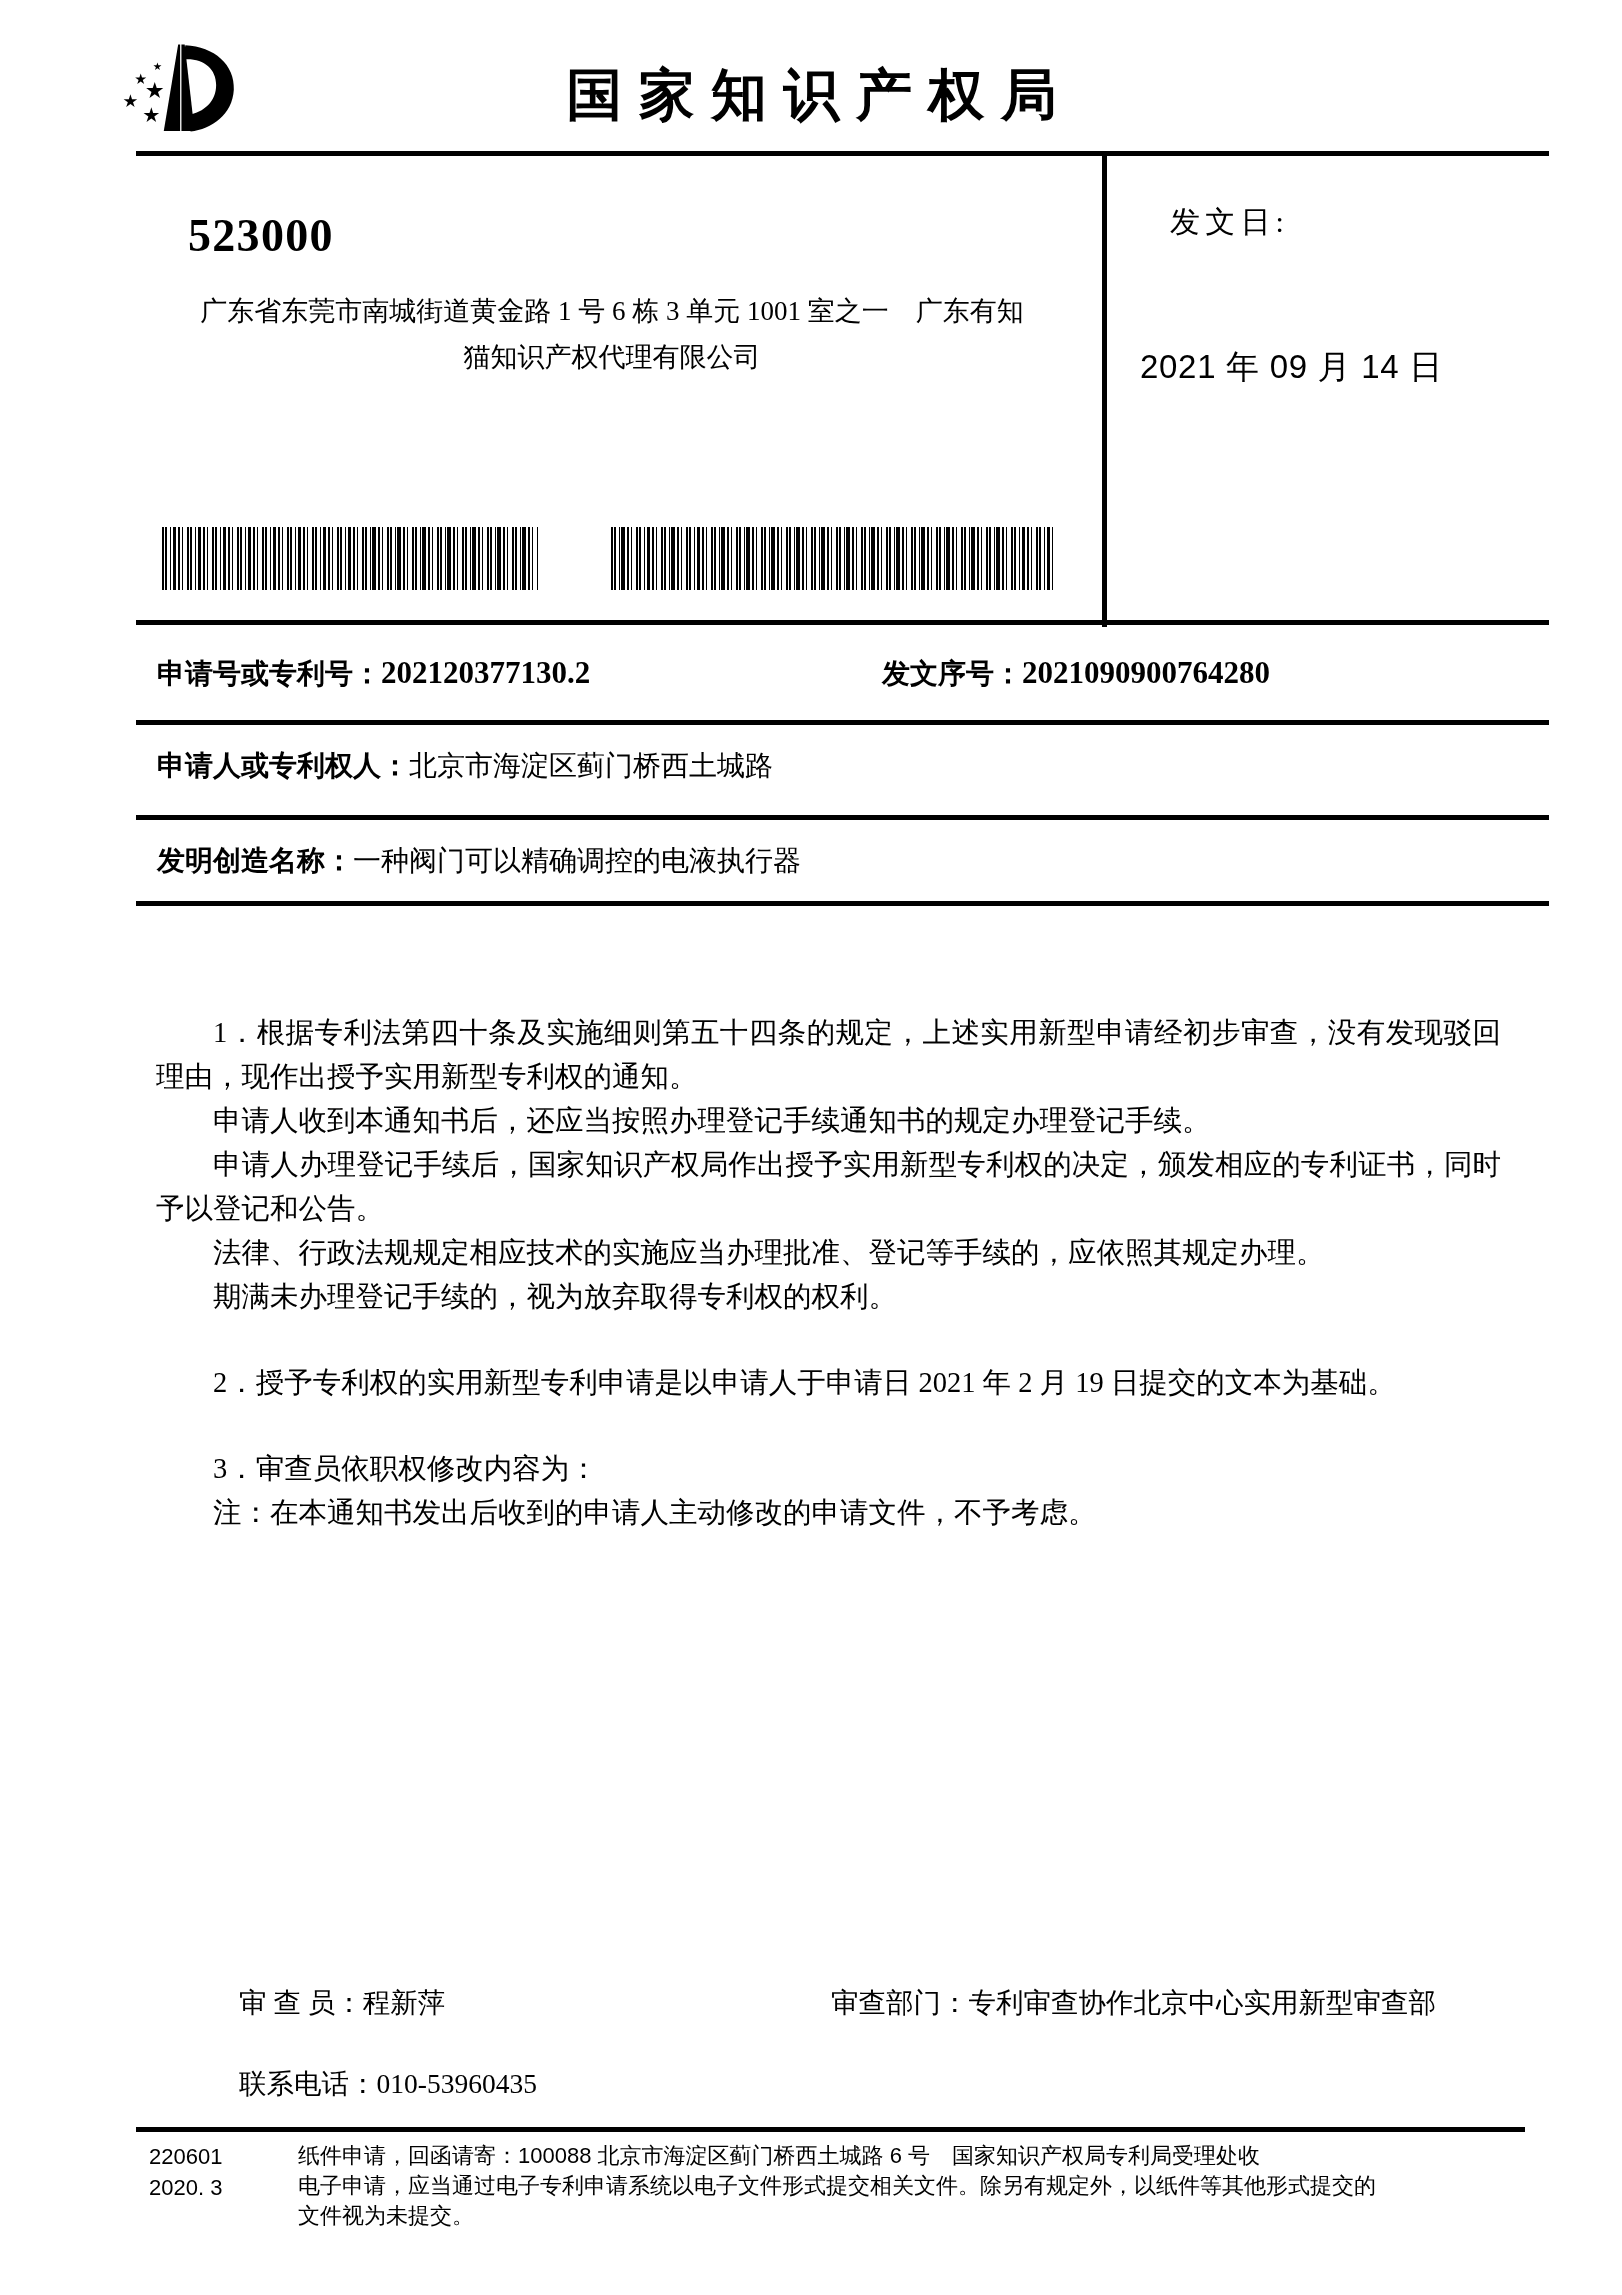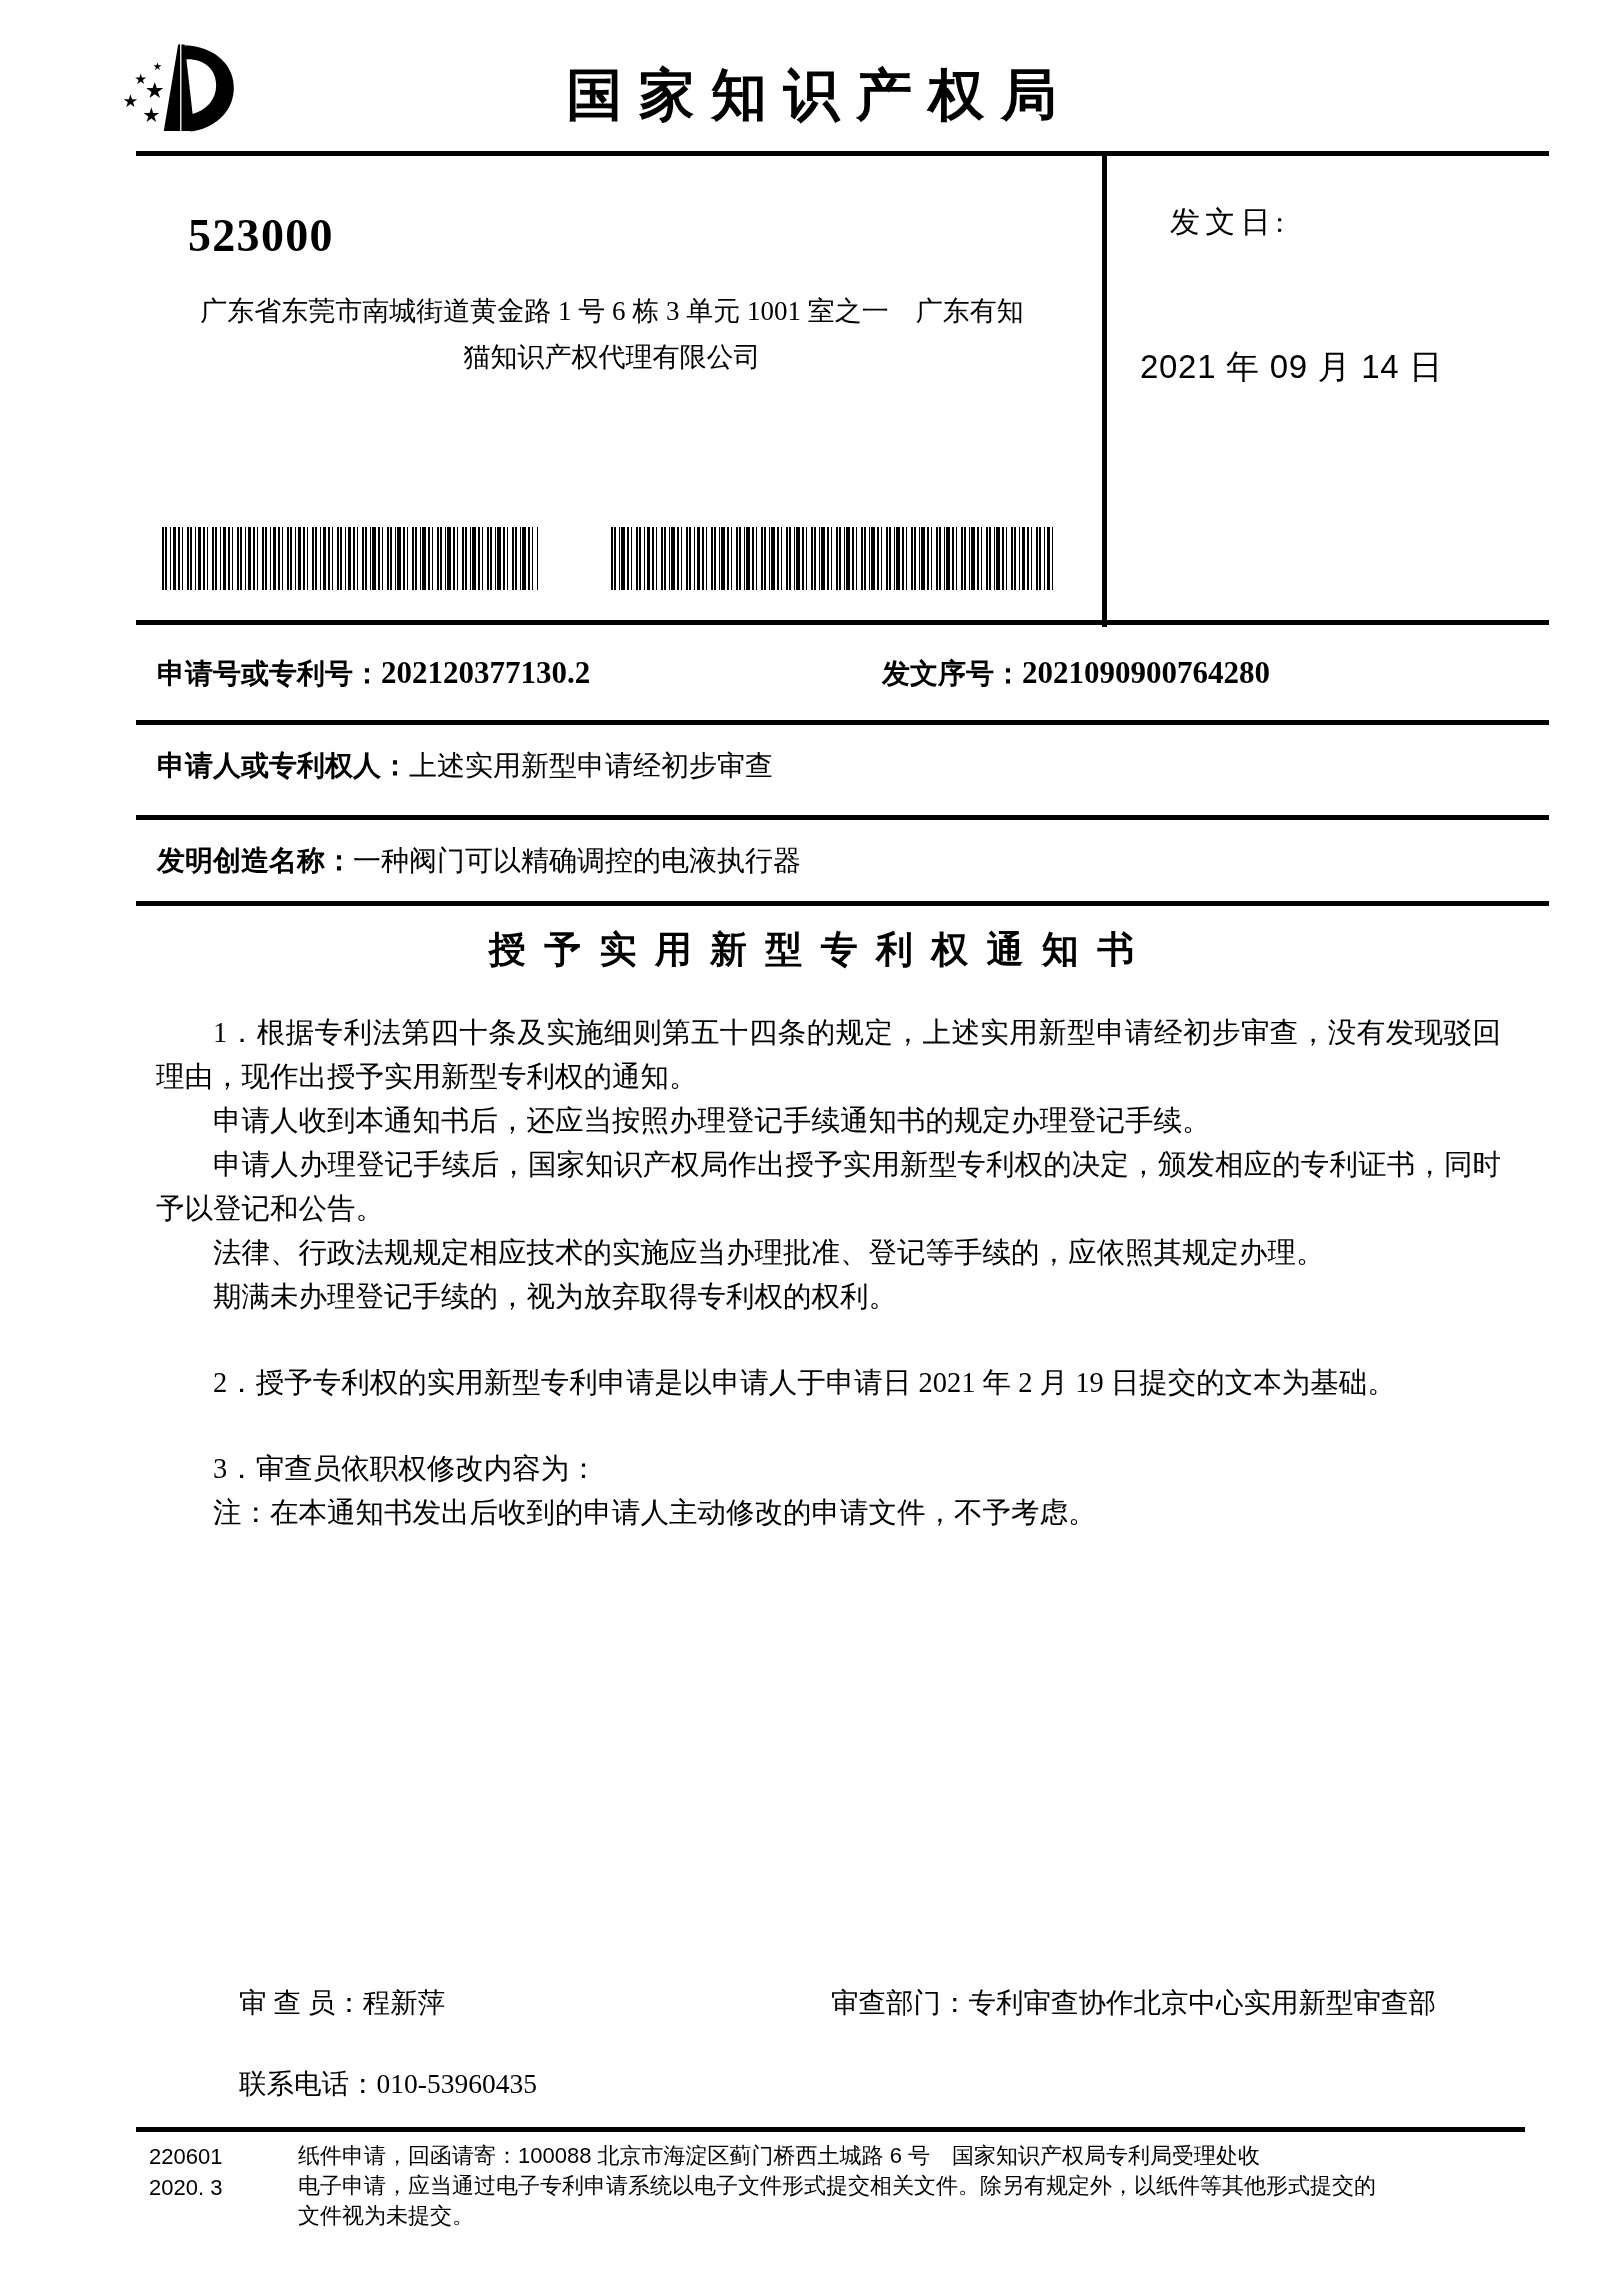--- a/index.html
+++ b/index.html
@@ -153,32 +153,31 @@
   <div class="meta-row" style="left:157px; top:653px;">
     <span class="lbl">申请号或专利号：</span><span class="num">202120377130.2</span>
   </div>
   <div class="meta-row" style="left:882px; top:653px;">
     <span class="lbl">发文序号：</span><span class="num">2021090900764280</span>
   </div>
 
   <div class="rule" style="left:136px; top:720px; width:1413px; height:4.6px;"></div>
 
   <div class="meta-row" style="left:157px; top:746px;">
-    <span class="lbl">申请人或专利权人：</span><span>上述实用新型申请经初步审查</span>
+    <span class="lbl">申请人或专利权人：</span><span>北京市海淀区蓟门桥西土城路</span>
   </div>
 
   <div class="rule" style="left:136px; top:815px; width:1413px; height:4.6px;"></div>
 
   <div class="meta-row" style="left:157px; top:841px;">
     <span class="lbl">发明创造名称：</span><span>一种阀门可以精确调控的电液执行器</span>
   </div>
 
   <div class="rule" style="left:136px; top:901px; width:1413px; height:4.6px;"></div>
 
-  <div class="doc-title">授予实用新型专利权通知书</div>
 
   <div class="body-text">
     <p>1．根据专利法第四十条及实施细则第五十四条的规定，上述实用新型申请经初步审查，没有发现驳回理由，现作出授予实用新型专利权的通知。</p>
     <p>申请人收到本通知书后，还应当按照办理登记手续通知书的规定办理登记手续。</p>
     <p>申请人办理登记手续后，国家知识产权局作出授予实用新型专利权的决定，颁发相应的专利证书，同时予以登记和公告。</p>
     <p>法律、行政法规规定相应技术的实施应当办理批准、登记等手续的，应依照其规定办理。</p>
     <p>期满未办理登记手续的，视为放弃取得专利权的权利。</p>
     <p class="gap-before">2．授予专利权的实用新型专利申请是以申请人于申请日 2021 年 2 月 19 日提交的文本为基础。</p>
     <p class="gap-before">3．审查员依职权修改内容为：</p>
     <p>注：在本通知书发出后收到的申请人主动修改的申请文件，不予考虑。</p>

